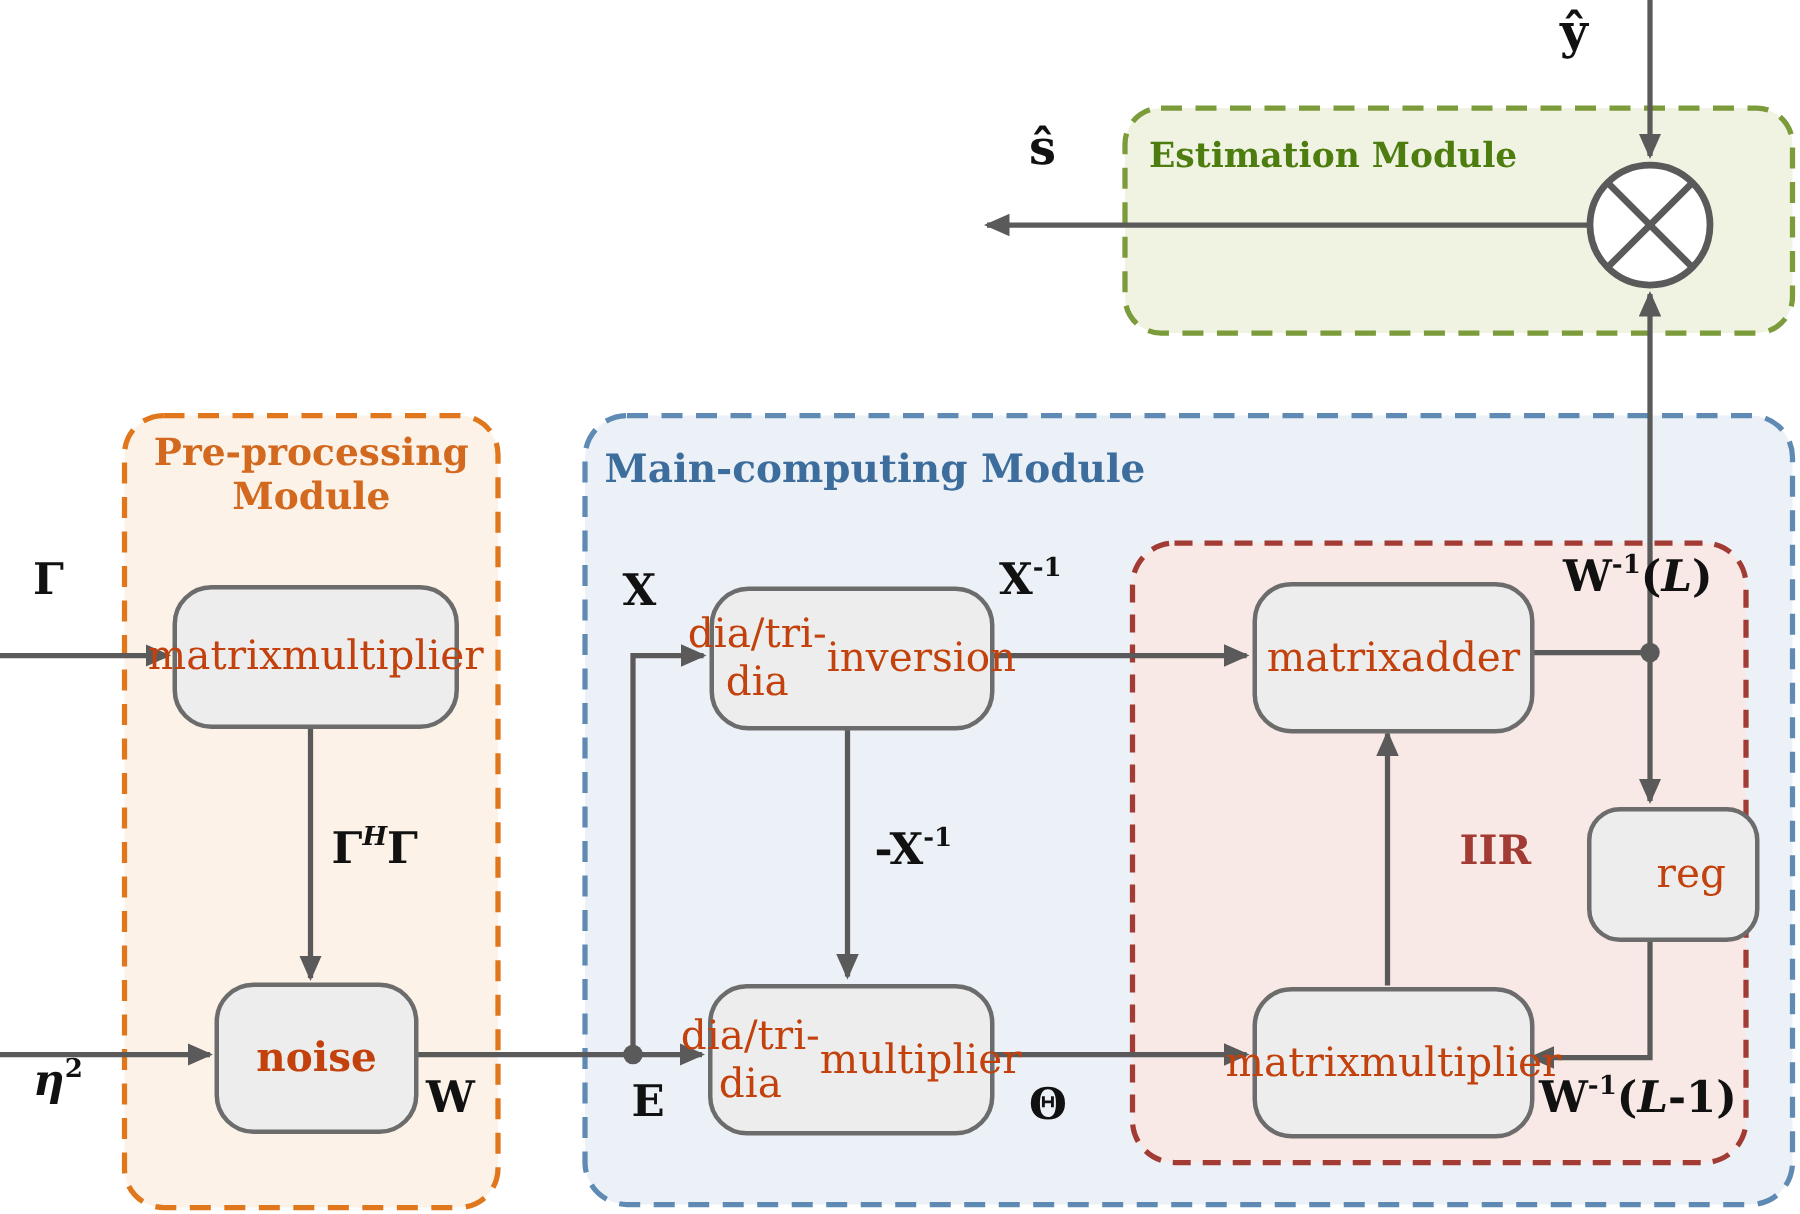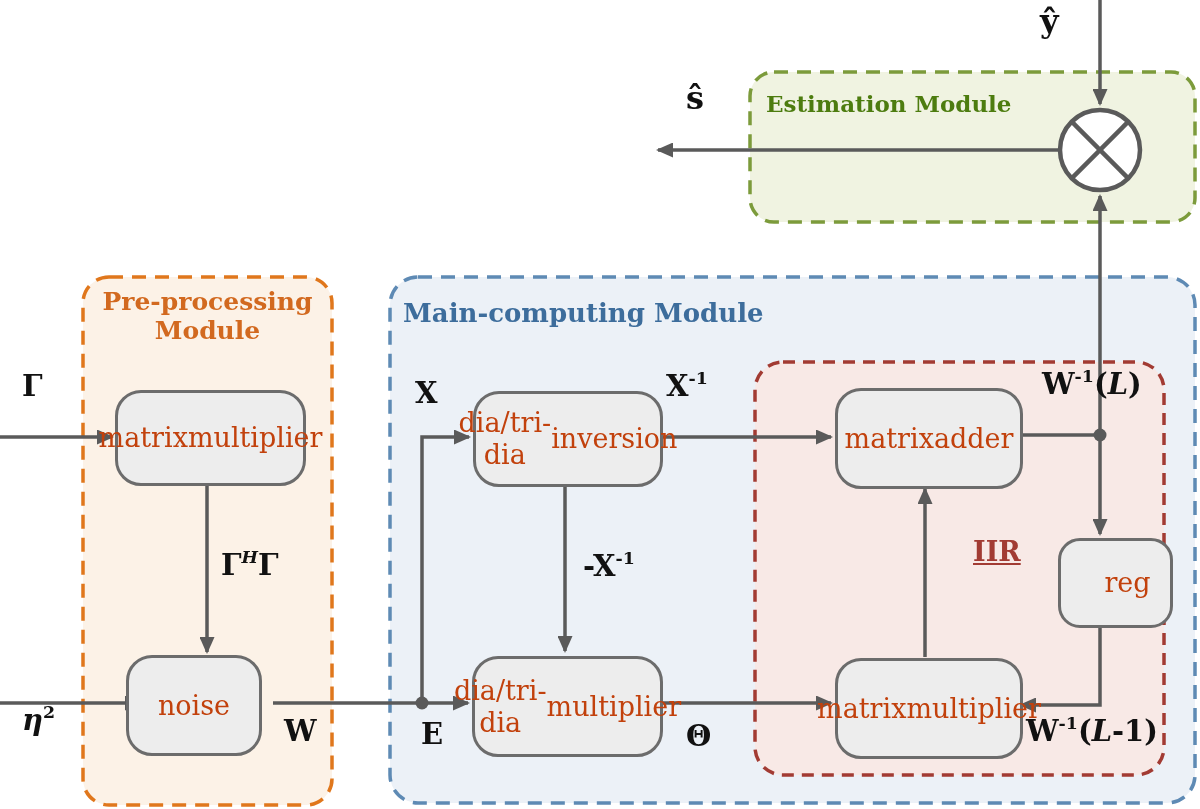--- a/index.html
+++ b/index.html
@@ -76,21 +76,21 @@
   <div class="module-title pre">
     <span>Pre-processing</span><br>
     <span>Module</span>
   </div>
   <div class="module-title est">Estimation Module</div>
 
   <div class="block" style="left:115px;top:390px;width:185px;height:90px;">
     <span>matrix</span>
     <span>multiplier</span>
   </div>
-  <div class="block" style="left:126px;top:655px;width:130px;height:95px;">
+  <div class="block" style="left:143px;top:655px;width:130px;height:95px;font-weight:bold;">
     <span>noise</span>
   </div>
   <div class="block" style="left:473px;top:391px;width:184px;height:90px;">
     <span>dia/tri-dia</span>
     <span>inversion</span>
   </div>
   <div class="block" style="left:472px;top:656px;width:185px;height:95px;">
     <span>dia/tri-dia</span>
     <span>multiplier</span>
   </div>
@@ -110,17 +110,17 @@
   <span class="mlabel big" style="left:686px;top:82px;">ŝ</span>
   <span class="mlabel" style="left:22px;top:372px;">Γ</span>
   <span class="mlabel" style="left:22px;top:706px;"><i>η</i><sup>2</sup></span>
   <span class="mlabel" style="left:221px;top:551px;">Γ<sup><i>H</i></sup>Γ</span>
   <span class="mlabel" style="left:284px;top:717px;">W</span>
   <span class="mlabel" style="left:415px;top:379px;">X</span>
   <span class="mlabel" style="left:421px;top:720px;">E</span>
   <span class="mlabel" style="left:666px;top:372px;">X<sup>-1</sup></span>
   <span class="mlabel" style="left:583px;top:552px;">-X<sup>-1</sup></span>
   <span class="mlabel" style="left:686px;top:722px;">Θ</span>
-  <span class="mlabel iir" style="left:973px;top:538px;text-decoration:underline;">IIR</span>
+  <span class="mlabel iir" style="left:973px;top:554px;">IIR</span>
   <span class="mlabel" style="left:1042px;top:370px;">W<sup>-1</sup>(<i>L</i>)</span>
   <span class="mlabel" style="left:1026px;top:717px;">W<sup>-1</sup>(<i>L</i>-1)</span>
 
 </div>
 
 </body></html>

